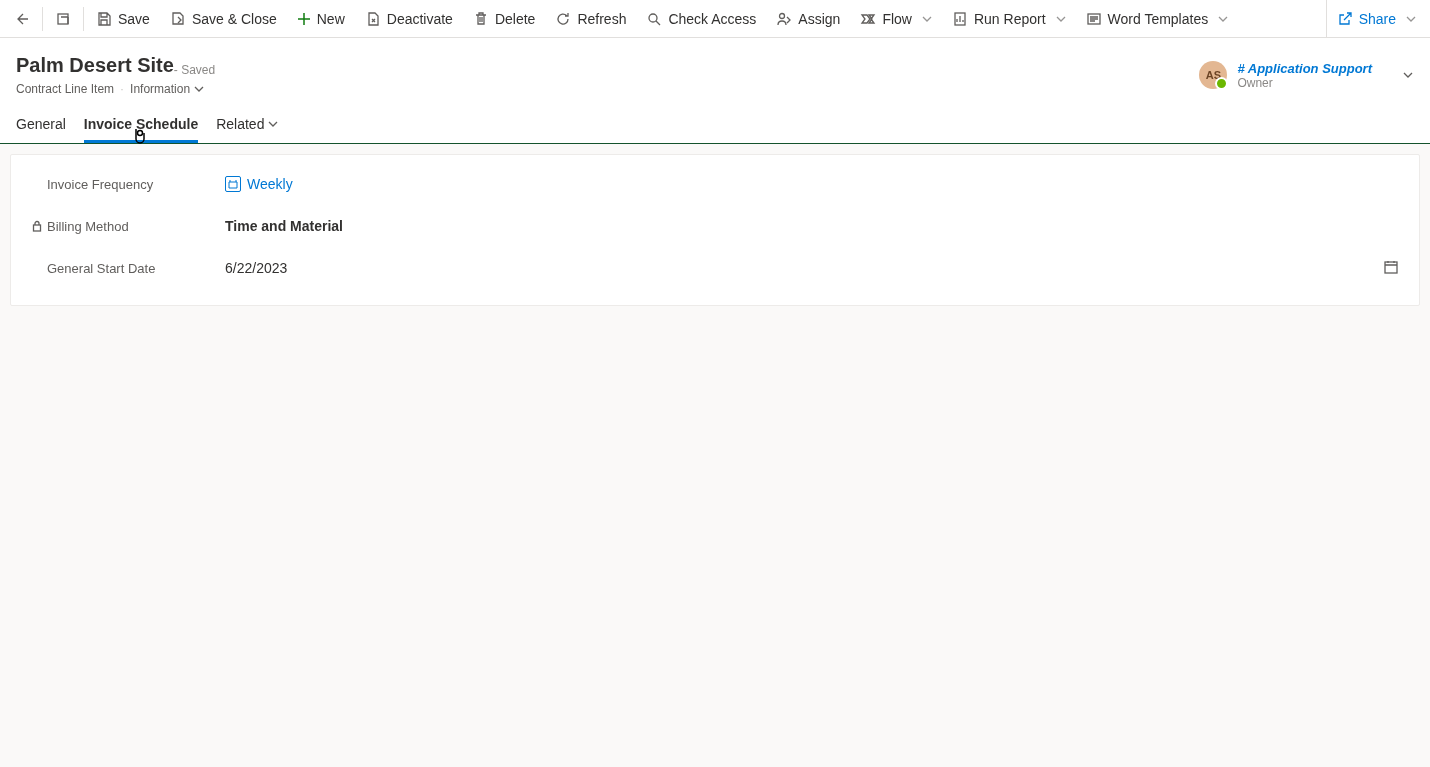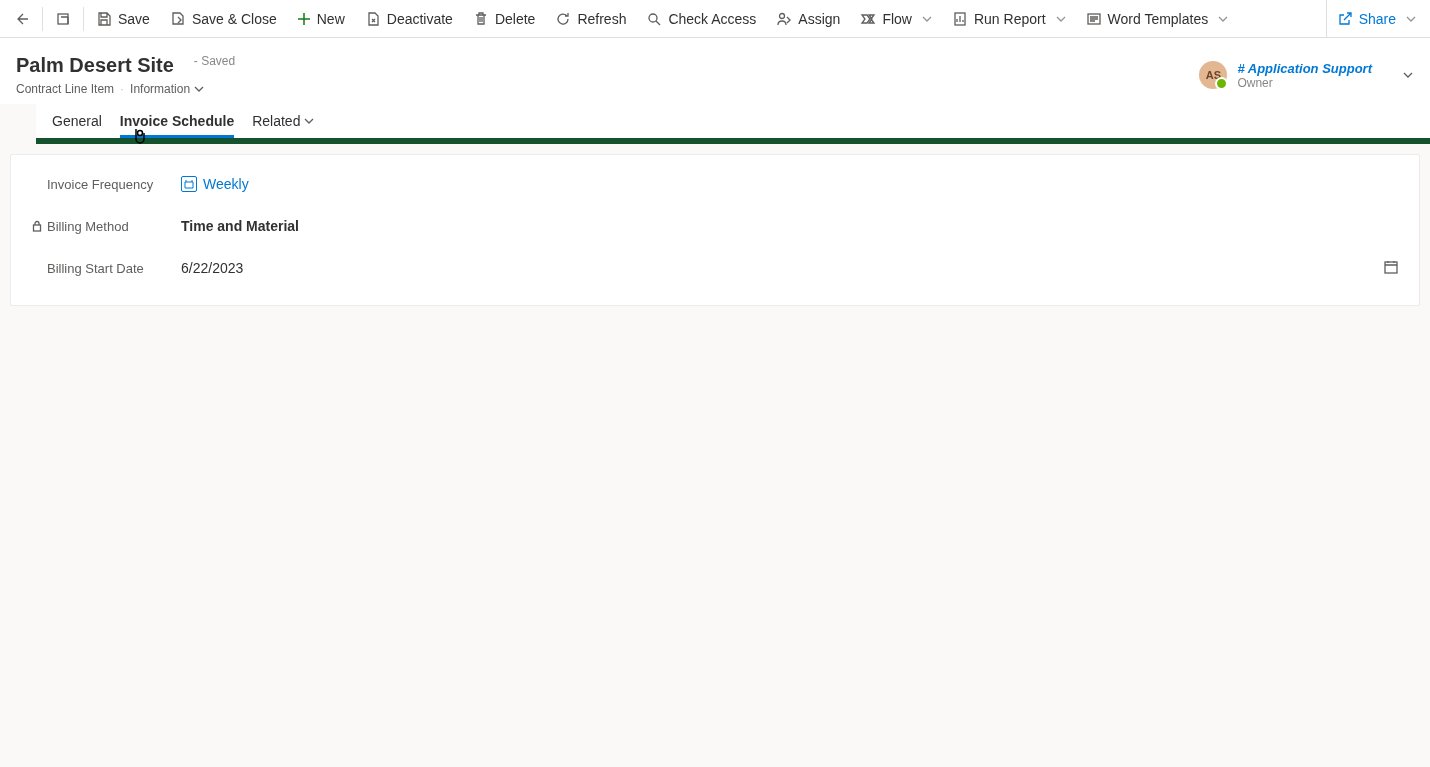--- a/index.html
+++ b/index.html
@@ -68,22 +68,22 @@
     
     .record-header {
       display: flex;
       justify-content: space-between;
       padding: 16px 16px 8px 16px;
       background: #ffffff;
     }
     .title-block { }
     .title-line {
       display: flex;
-      align-items: flex-start;
-      gap: 20px;
+      align-items: flex-end;
+      gap: 0;
     }
     .title-line h1 {
       font-size: 20px;
       font-weight: 700;
     }
     .saved-tag {
       font-size: 12px;
       color: #8a8886;
     }
     .subtitle-line {
@@ -146,23 +146,22 @@
       margin-left: 20px;
     }
 
     
     .tabs {
       display: flex;
       align-items: flex-end;
       gap: 18px;
       padding: 0 16px;
       height: 40px;
-      border-bottom: 6px solid #14532d;
+      border-bottom: 1px solid #14532d;
       background: #ffffff;
-      margin-left: 36px;
     }
     .tab {
       display: inline-flex;
       align-items: center;
       gap: 4px;
       height: 100%;
       font-size: 14px;
       color: #323130;
       border-bottom: 3px solid transparent;
       cursor: pointer;
@@ -182,20 +181,21 @@
       background: #ffffff;
       border: 1px solid #edebe9;
       border-radius: 2px;
       padding: 8px 20px 16px 20px;
     }
     .field-row {
       display: flex;
       align-items: center;
       min-height: 42px;
       padding: 4px 0;
+      gap: 44px;
     }
     .field-label-col {
       width: 150px;
       display: flex;
       align-items: center;
       gap: 4px;
       font-size: 13px;
       color: #605e5c;
     }
     .field-value-col {
@@ -441,21 +441,21 @@
       </div>
       <div class="field-value-col">
         <span style="font-weight:600">Time and Material</span>
       </div>
       <div class="field-trailing"></div>
     </div>
 
     <div class="field-row">
       <div class="field-label-col">
         <span style="width:12px;"></span>
-        <span>Billing Start Date</span>
+        <span>General Start Date</span>
       </div>
       <div class="field-value-col">
         <span>6/22/2023</span>
       </div>
       <div class="field-trailing">
         <span>
           <svg width="16" height="16" viewBox="0 0 16 16">
               <rect x="2" y="3" width="12" height="11" class="icon-stroke"></rect>
               <path d="M2 6h12M5 2v2M11 2v2" class="icon-stroke"></path>
             </svg>

